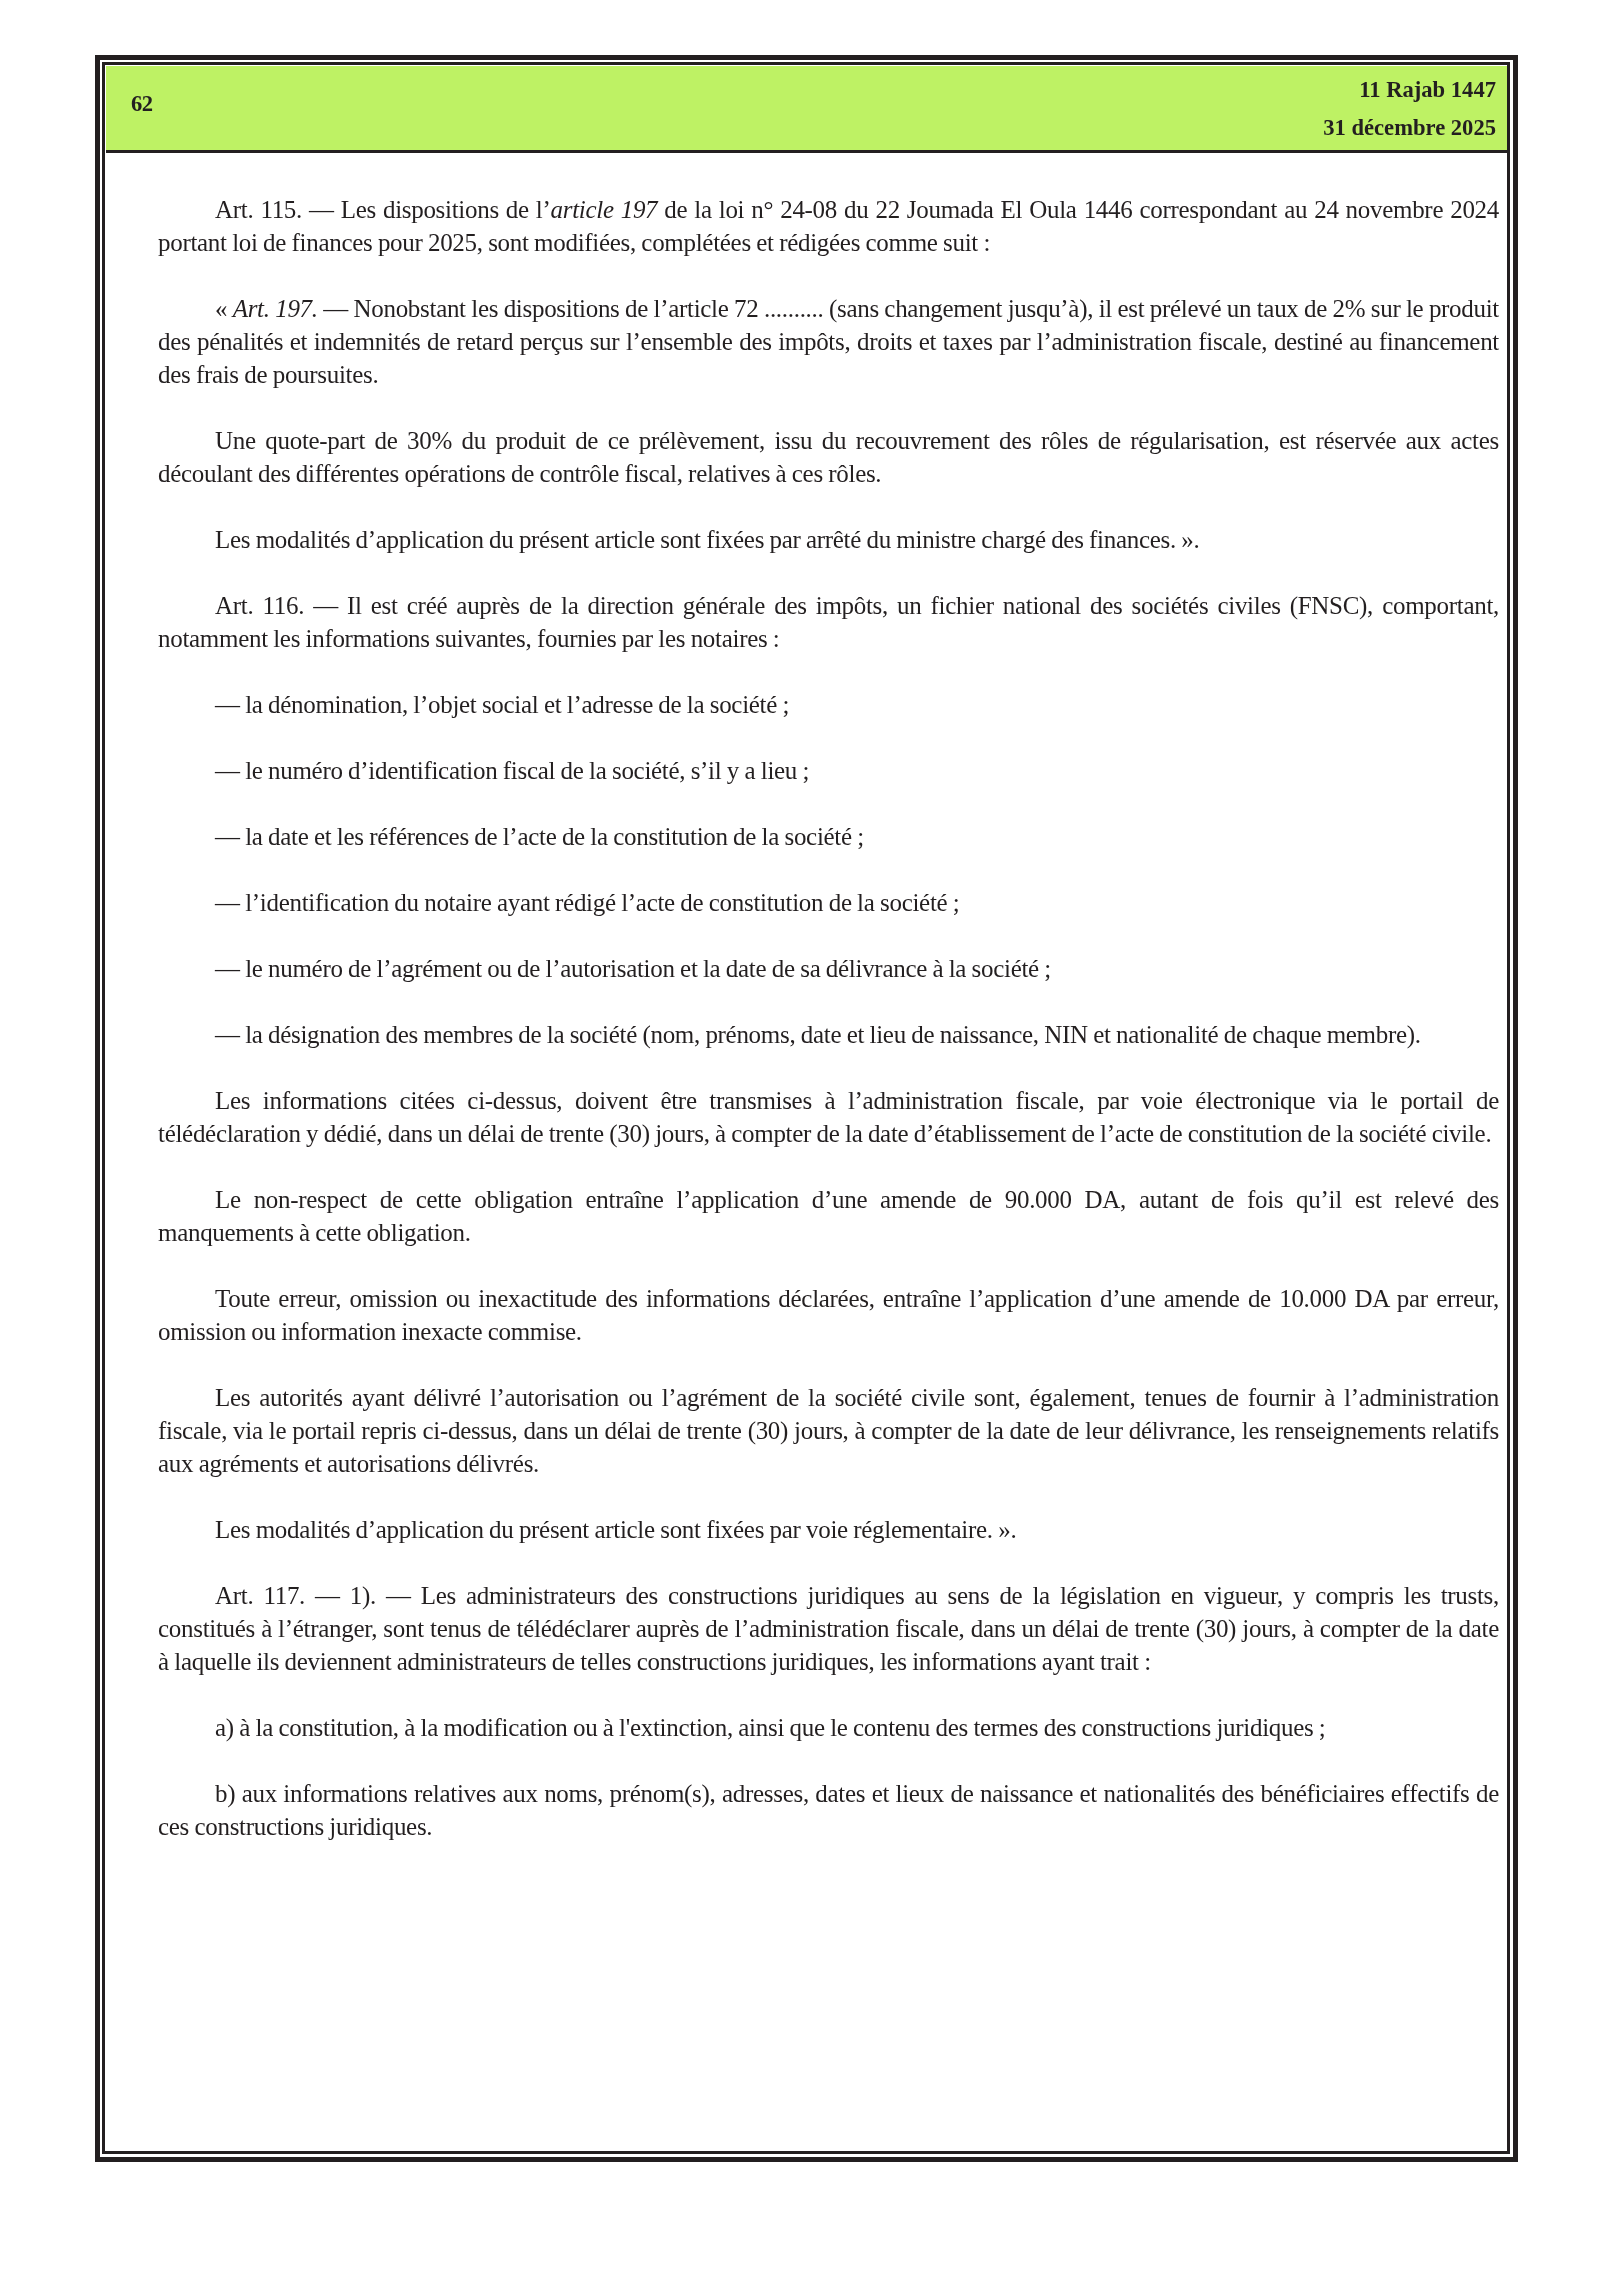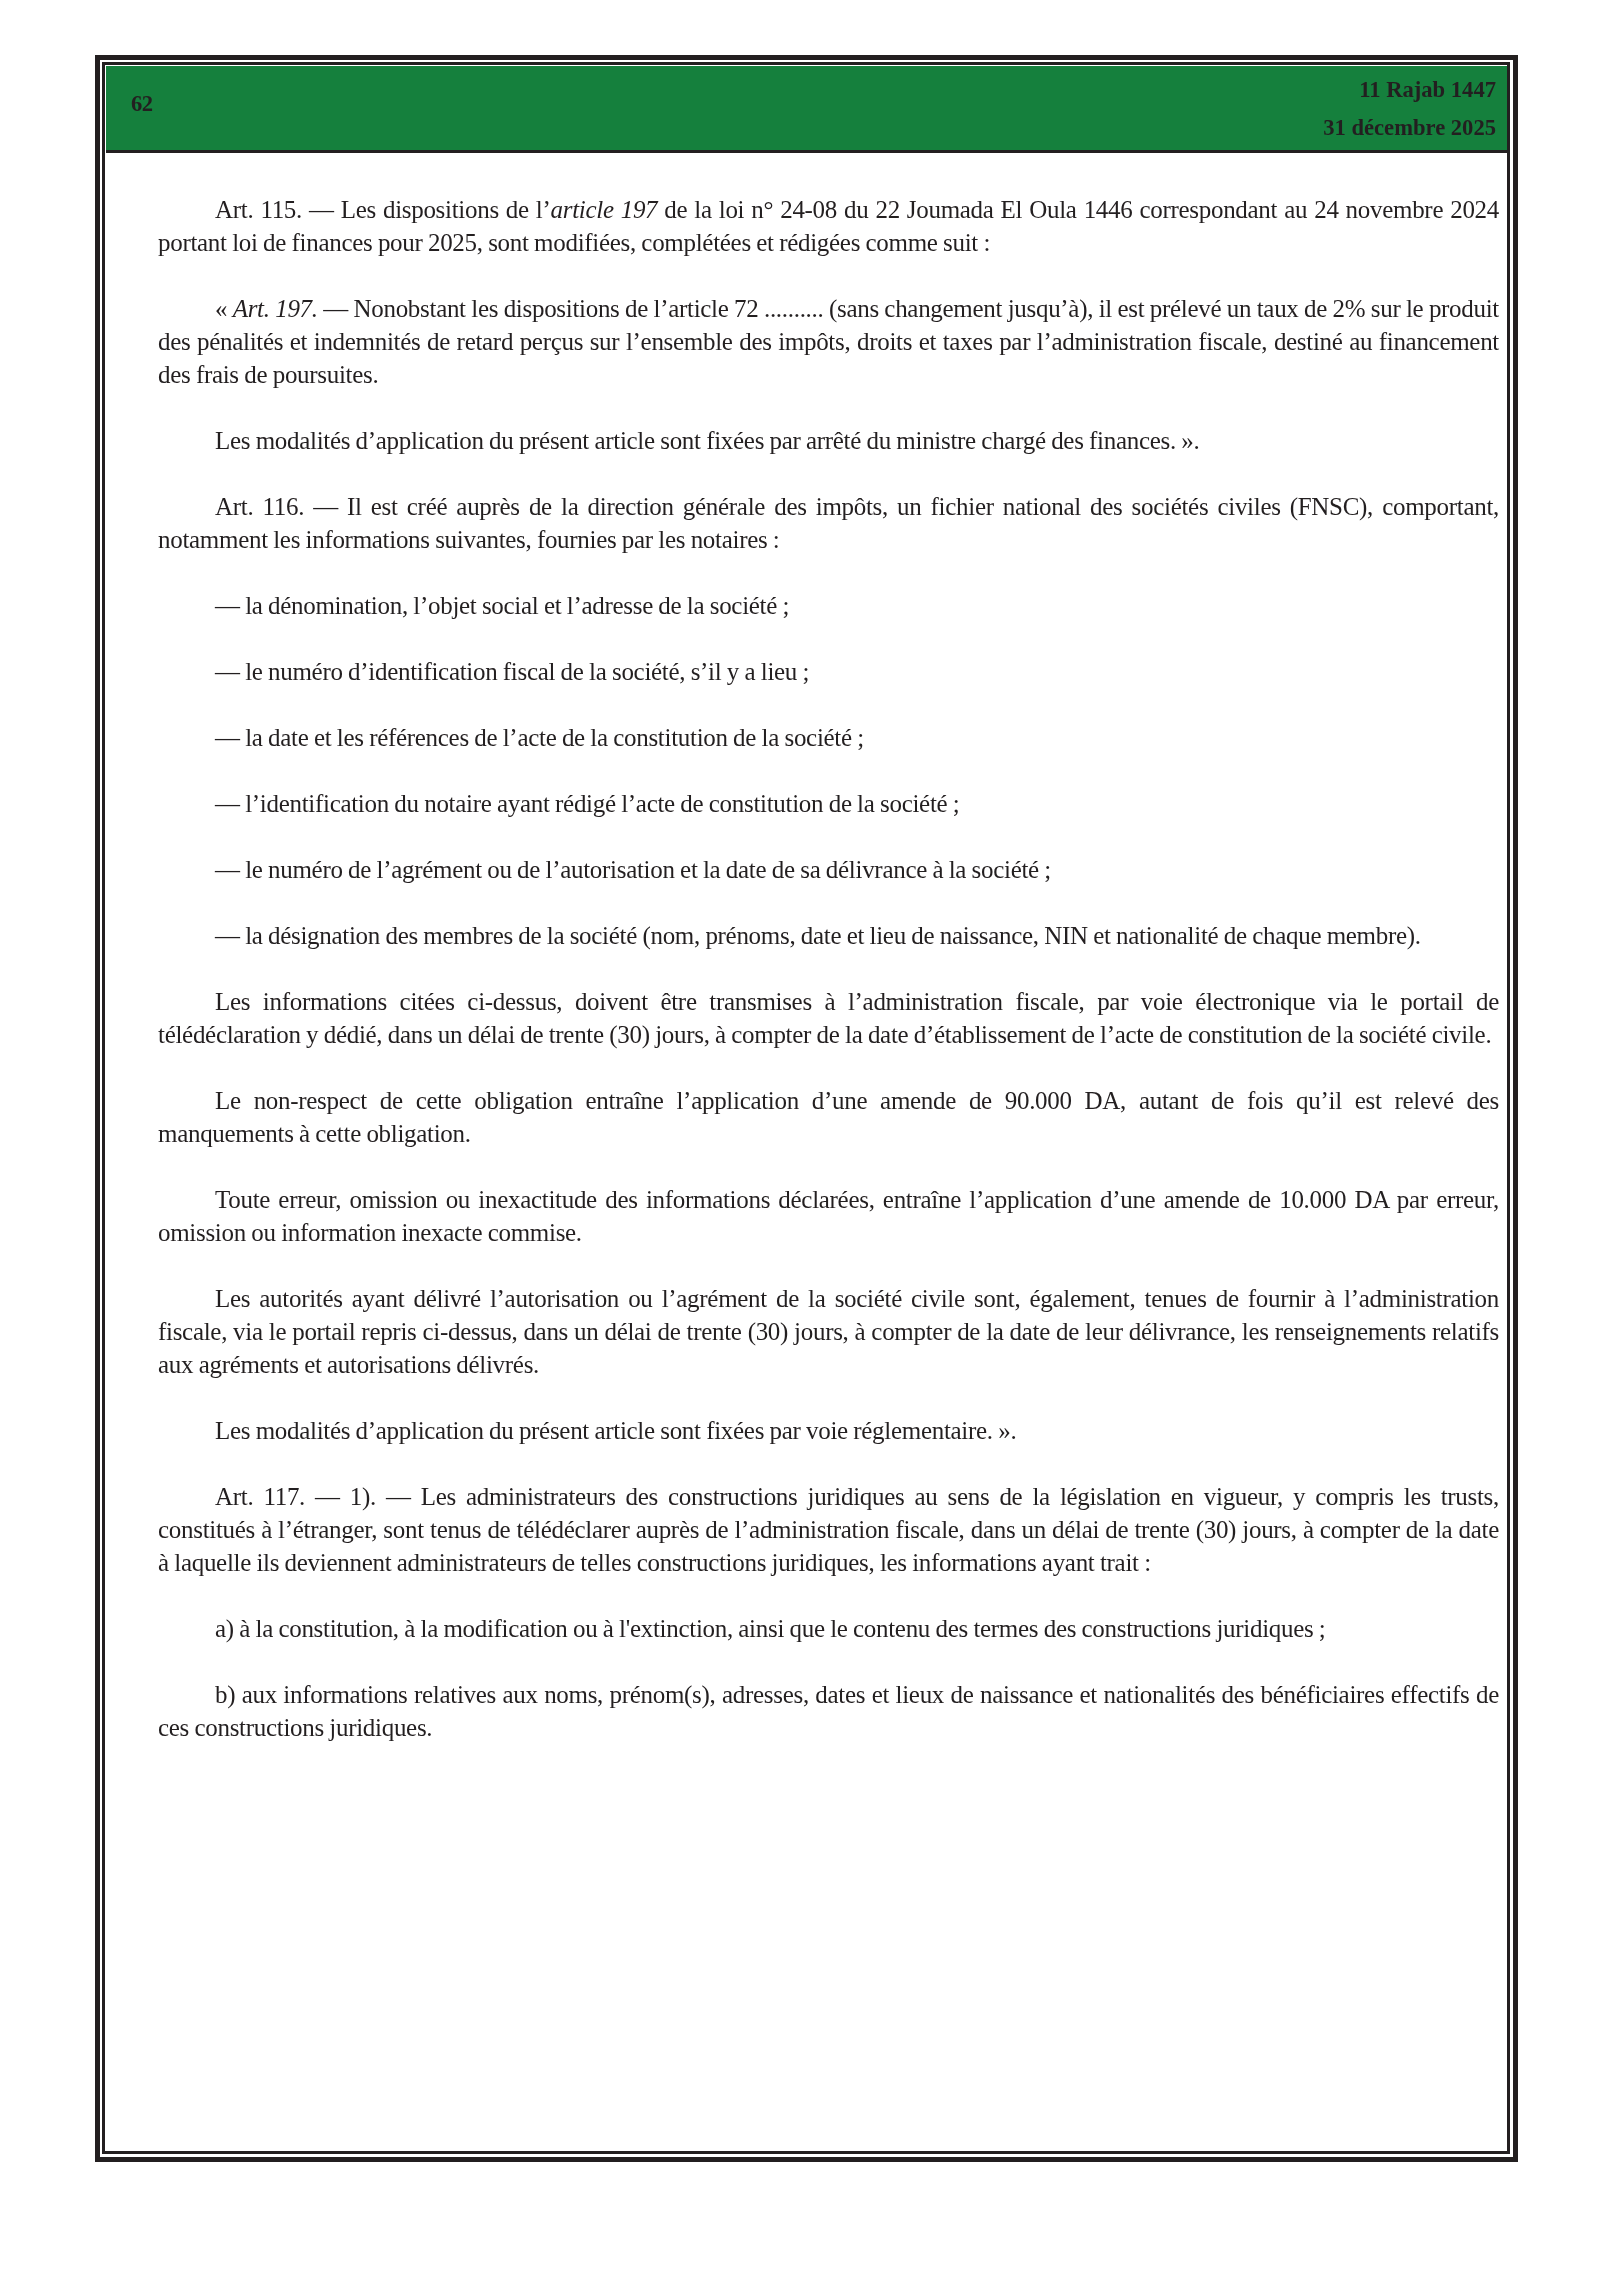--- a/index.html
+++ b/index.html
@@ -32,21 +32,21 @@
       height: 2092px;
       box-sizing: border-box;
       border: 3.6px solid #231f20;
     }
     .header {
       position: absolute;
       left: 106px;
       top: 66px;
       width: 1401px;
       height: 84px;
-      background: #15803d;
+      background: #bef264;
       border-bottom: 3.6px solid #231f20;
       box-sizing: content-box;
     }
     .header .page-num {
       position: absolute;
       left: 25px;
       top: 25px;
       font-size: 22.6px;
       font-weight: bold;
       letter-spacing: -0.5px;
@@ -105,20 +105,21 @@
     <div>31 décembre 2025</div>
   </div>
 </div>
 
 <div class="content">
 
   <p><span>Art. 115. — Les dispositions de l’</span><span class="it">article 197</span><span> de la loi n° 24-08 du 22 Joumada El Oula 1446 correspondant au 24 novembre 2024 portant loi de finances pour 2025, sont modifiées, complétées et rédigées comme suit :</span></p>
 
   <p><span>« </span><span class="it">Art. 197.</span><span> — Nonobstant les dispositions de l’article 72 .......... (sans changement jusqu’à), il est prélevé un taux de 2% sur le produit des pénalités et indemnités de retard perçus sur l’ensemble des impôts, droits et taxes par l’administration fiscale, destiné au financement des frais de poursuites.</span></p>
 
+  <p>Une quote-part de 30% du produit de ce prélèvement, issu du recouvrement des rôles de régularisation, est réservée aux actes découlant des différentes opérations de contrôle fiscal, relatives à ces rôles.</p>
 
   <p>Les modalités d’application du présent article sont fixées par arrêté du ministre chargé des finances. ».</p>
 
   <p>Art. 116. — Il est créé auprès de la direction générale des impôts, un fichier national des sociétés civiles (FNSC), comportant, notamment les informations suivantes, fournies par les notaires :</p>
 
   <p class="list-item">— la dénomination, l’objet social et l’adresse de la société ;</p>
   <p class="list-item">— le numéro d’identification fiscal de la société, s’il y a lieu ;</p>
   <p class="list-item">— la date et les références de l’acte de la constitution de la société ;</p>
   <p class="list-item">— l’identification du notaire ayant rédigé l’acte de constitution de la société ;</p>
   <p class="list-item">— le numéro de l’agrément ou de l’autorisation et la date de sa délivrance à la société ;</p>

